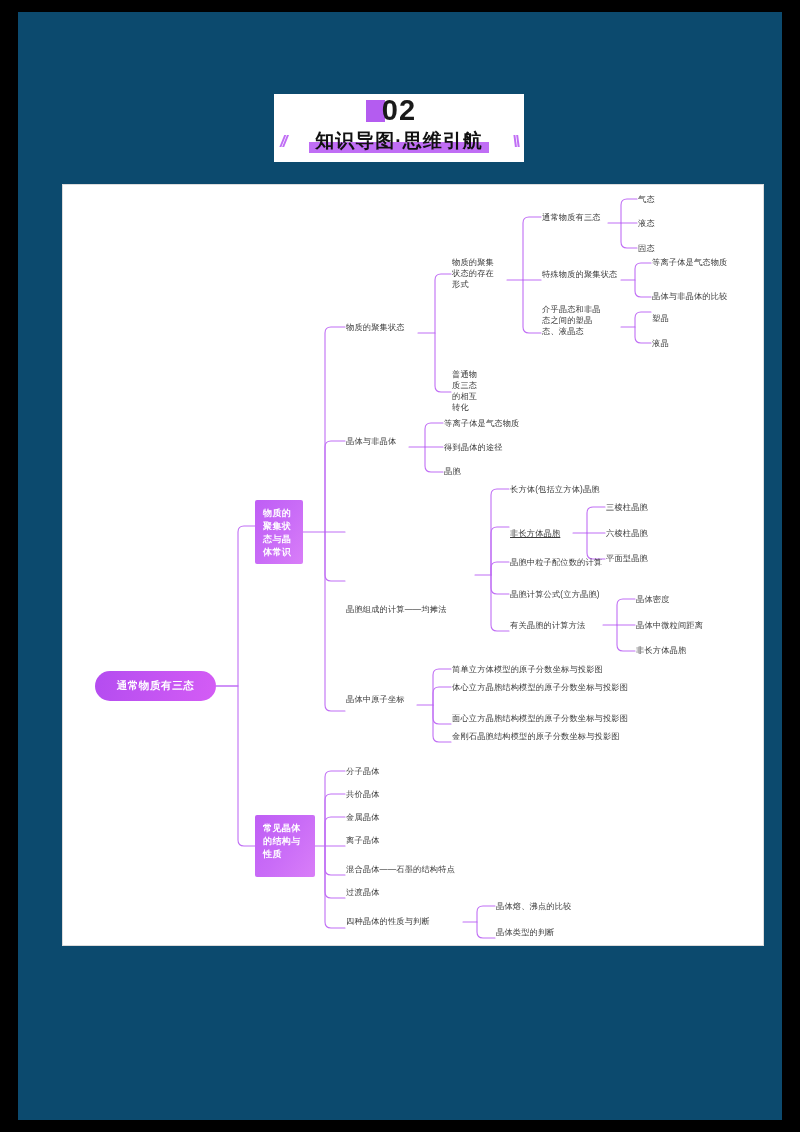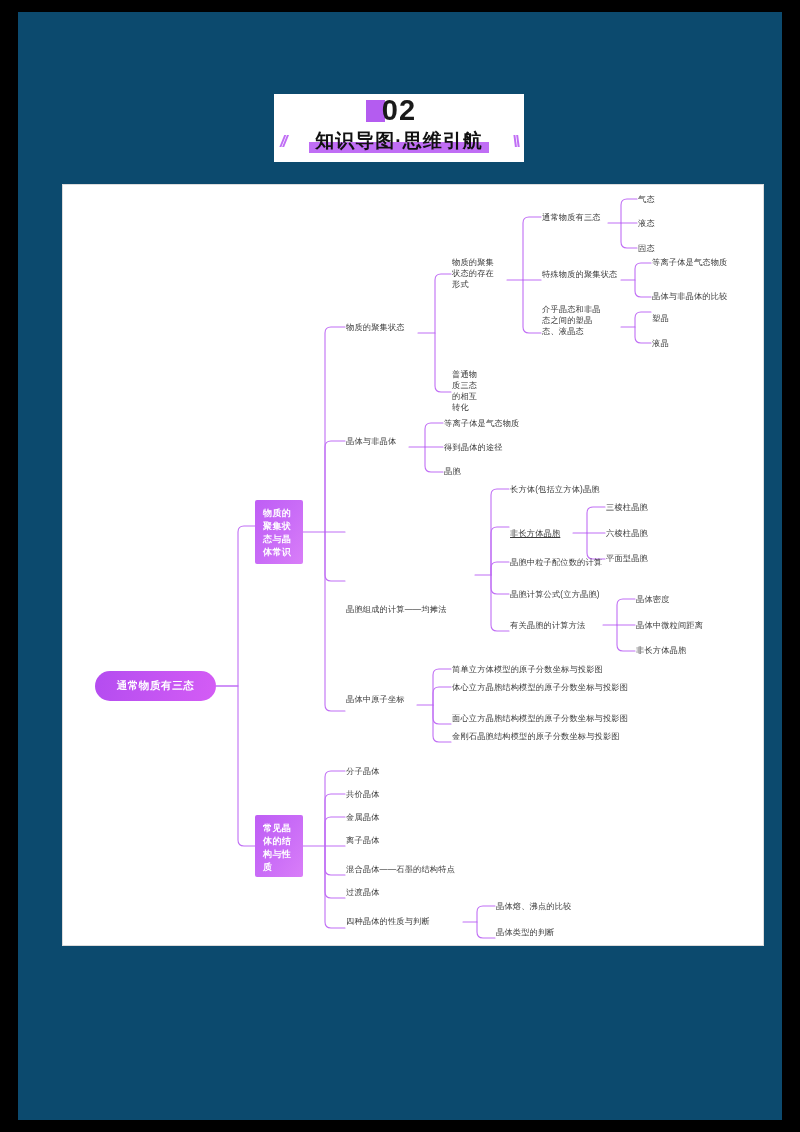--- a/index.html
+++ b/index.html
@@ -187,21 +187,21 @@
         <path d="M262 661 V707 Q262 713 268 713 H282"></path>
         <path d="M262 661 V737 Q262 743 268 743 H282"></path>
 
         <path d="M400 737 H414 V727 Q414 721 420 721 H432"></path>
         <path d="M414 737 V747 Q414 753 420 753 H432"></path>
       </svg>
 
       <div class="pill" style="left:32px;top:486px;width:121px;height:30px;">通常物质有三态</div>
 
       <div class="box" style="left:192px;top:315px;width:48px;height:64px;">物质的聚集状态与晶体常识</div>
-      <div class="box" style="left:192px;top:630px;width:48px;height:62px;">常见晶体的结构与性质</div>
+      <div class="box" style="left:192px;top:630px;width:60px;height:62px;">常见晶体的结构与性质</div>
 
       <div class="node" style="left:283px;top:137px;">物质的聚集状态</div>
       <div class="node" style="left:283px;top:251px;">晶体与非晶体</div>
       <div class="node" style="left:283px;top:379px;margin-top:40px;">晶胞组成的计算——均摊法</div>
       <div class="node" style="left:283px;top:509px;">晶体中原子坐标</div>
 
       <div class="node wrap" style="left:389px;top:72px;width:44px;">物质的聚集状态的存在形式</div>
       <div class="node wrap" style="left:389px;top:184px;width:32px;">普通物质三态的相互转化</div>
 
       <div class="node" style="left:479px;top:27px;">通常物质有三态</div>

